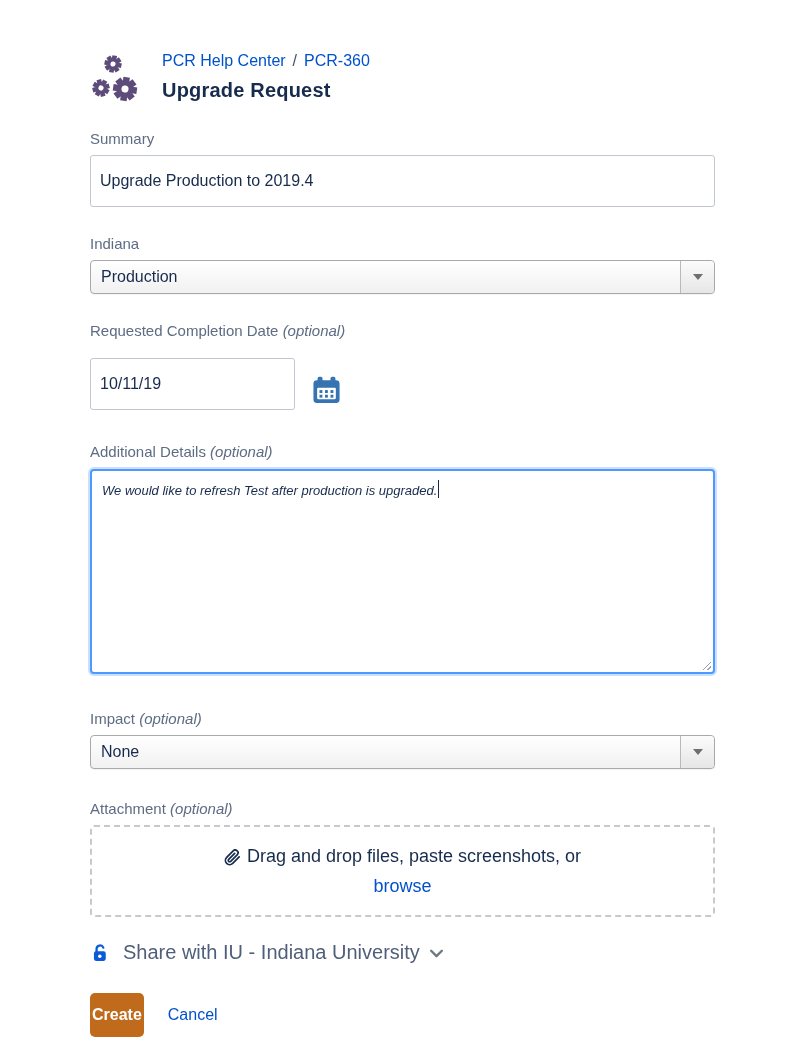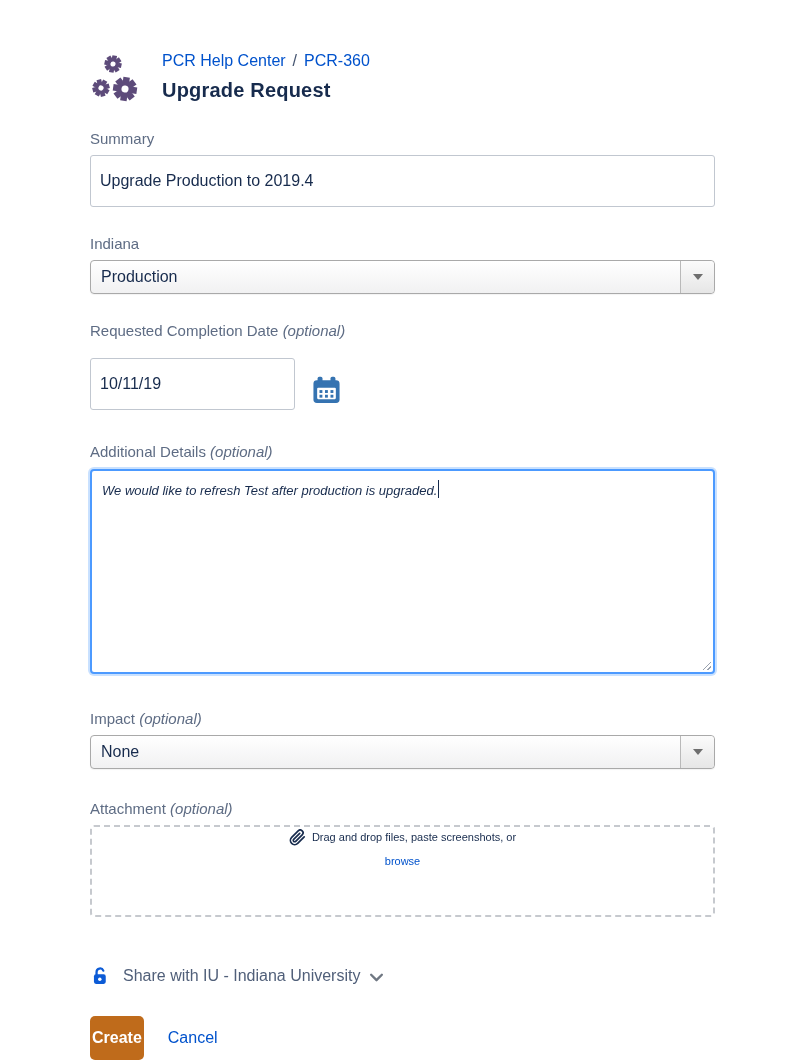--- a/index.html
+++ b/index.html
@@ -70,29 +70,29 @@
   .caret{display:inline-block;width:1px;height:18px;background:#172B4D;vertical-align:-3px;margin-left:1px;}
   .resize-handle{
     position:absolute;right:2px;bottom:2px;width:10px;height:10px;
     background:repeating-linear-gradient(-45deg,transparent 0 2px,#9aa2af 2px 3px);
     clip-path:polygon(100% 0,100% 100%,0 100%);cursor:nwse-resize;
   }
 
   
   .dropzone{
     border:2px dashed #C6C9CE;border-radius:4px;height:92px;
-    display:flex;flex-direction:column;align-items:center;
-    font-size:11px;color:var(--title-navy);cursor:pointer;
+    display:flex;flex-direction:column;align-items:center;justify-content:center;
+    font-size:18px;color:var(--title-navy);cursor:pointer;
   }
   .dropzone-line1{display:flex;align-items:center;}
   .paperclip{margin-right:6px;margin-top:2px;}
   .browse-link{color:var(--link-blue);margin-top:9px;cursor:pointer;text-decoration:none;}
 
   
-  .share-row{margin-top:48px;display:flex;align-items:center;font-size:16px;color:var(--share-gray);cursor:pointer;}
+  .share-row{margin-top:24px;display:flex;align-items:center;font-size:20px;color:var(--share-gray);cursor:pointer;}
   .share-row .lock{margin-right:12px;margin-top:1px;}
   .share-row .chev{margin-left:9px;margin-top:3px;}
 
   
   .btn-row{margin-top:29px;display:flex;align-items:center;}
   .create-btn{
     background:var(--create-orange);color:#fff;font-weight:700;font-size:16px;
     border:none;border-radius:5px;height:44px;padding:0 2px;cursor:pointer;font-family:inherit;
   }
   .cancel-link{margin-left:24px;color:var(--link-blue);font-size:16px;font-weight:500;text-decoration:none;cursor:pointer;}

